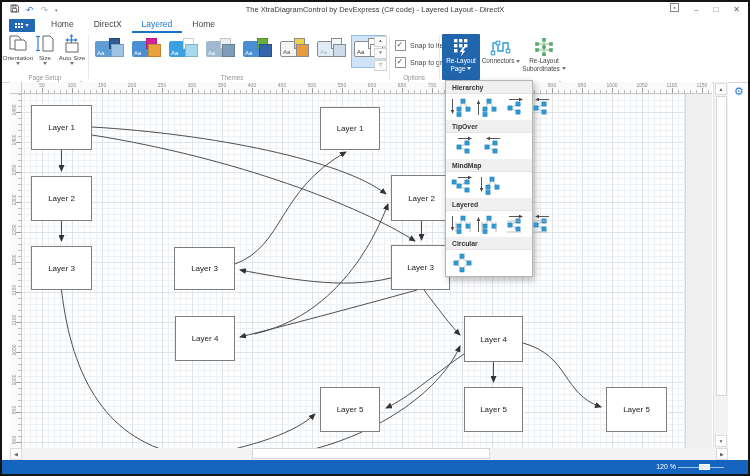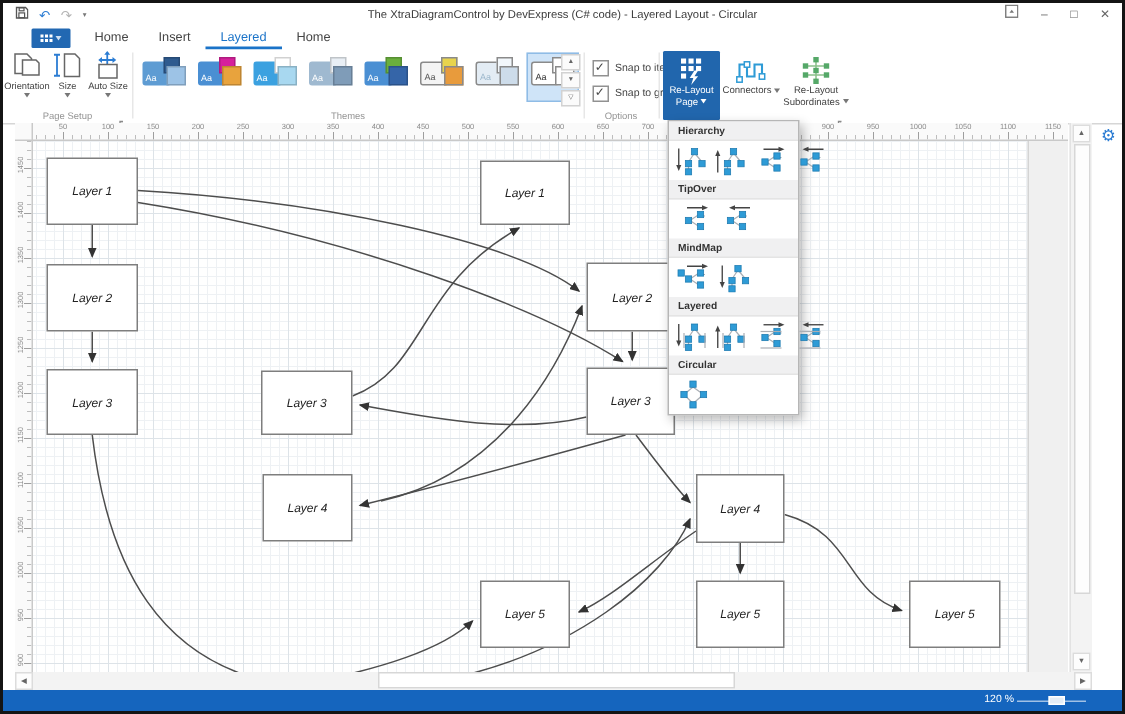--- a/index.html
+++ b/index.html
@@ -11,21 +11,21 @@
   .qat{position:absolute;left:8px;top:2px;display:flex;gap:7px;align-items:center;height:11px;}
   .qat .g{font-size:9px;line-height:10px;color:#555;}
   .qat .undo{color:#2b7cd3;}
   .qat .redo{color:#b3b3b3;}
   .qat .drop{font-size:5px;color:#777;}
   .wtitle{position:absolute;left:120px;right:120px;top:0;height:15px;line-height:15px;text-align:center;font-size:7.5px;color:#3a3a3a;white-space:nowrap;overflow:hidden;}
   .capbtns{position:absolute;right:8px;top:1px;display:flex;gap:15px;align-items:center;height:13px;color:#666;}
   .capbtns span{font-size:8px;line-height:12px;}
 
   
-  .tabrow{position:absolute;left:0;top:15px;right:0;height:16px;background:#fff;display:flex;align-items:stretch;padding-left:12px;}
+  .tabrow{position:absolute;left:0;top:15px;right:0;height:16px;background:#fff;display:flex;align-items:stretch;}
   .appbtn{margin:2px 0 1px 7px;width:26px;background:#2268b2;border-radius:1px;display:flex;align-items:center;justify-content:center;gap:2px;}
   .appbtn .grid{display:grid;grid-template-columns:repeat(3,2px);grid-gap:1px;}
   .appbtn .grid i{width:2px;height:2px;background:#fff;display:block;}
   .appbtn .ac{width:0;height:0;border-left:2.5px solid transparent;border-right:2.5px solid transparent;border-top:3px solid #cfe0f2;}
   #tabs{display:flex;margin-left:6px;}
   .tab{padding:0 10px;font-size:8.5px;color:#444;display:flex;align-items:center;border-bottom:2px solid transparent;}
   .tab.active{color:#1a73c8;border-bottom:2px solid #1a73c8;}
 
   
   .ribbon{position:absolute;left:0;top:31px;right:0;height:49px;background:#fff;border-bottom:1px solid #d6d6d6;}
@@ -75,21 +75,21 @@
   .canvas{position:absolute;left:20px;top:92px;width:690px;height:354px;overflow:hidden;z-index:1;
     background-color:#fff;
     background-image:
       repeating-linear-gradient(to right,#dde3e8 0 1px,transparent 1px 30px),
       repeating-linear-gradient(to bottom,#dde3e8 0 1px,transparent 1px 30px),
       repeating-linear-gradient(to right,#eef1f4 0 1px,transparent 1px 6px),
       repeating-linear-gradient(to bottom,#eef1f4 0 1px,transparent 1px 6px);
     background-position:20px 0,0 18px,2px 0,0 0;}
   .pagemask{position:absolute;left:663px;top:0;width:27px;height:354px;background:#f0f0f0;border-left:1px solid #d4d4d4;box-sizing:border-box;}
   #edges{position:absolute;left:0;top:0;}
-  .node{position:absolute;background:#fff;border:1px solid #7e7e7e;display:flex;align-items:center;justify-content:center;font-size:8px;color:#222;box-sizing:border-box;z-index:2;font-style:italic;}
+  .node{position:absolute;background:#fff;border:1px solid #7e7e7e;display:flex;align-items:center;justify-content:center;font-size:8px;color:#222;box-sizing:border-box;z-index:2;}
 
   
   .vscroll{position:absolute;left:711px;top:80px;width:15px;height:366px;background:#f3f3f3;border-left:1px solid #e2e2e2;box-sizing:border-box;z-index:3;}
   .vscroll .arr{position:absolute;left:1px;width:12px;height:12px;background:#fdfdfd;border:1px solid #dcdcdc;font-size:5px;color:#666;text-align:center;line-height:11px;box-sizing:border-box;}
   .vscroll .thumb{position:absolute;left:2px;top:14px;width:11px;height:300px;background:#fdfdfd;border:1px solid #d7d7d7;box-sizing:border-box;}
   .hscroll{position:absolute;left:8px;top:446px;width:718px;height:12px;background:#f3f3f3;z-index:3;}
   .hscroll .arr{position:absolute;top:0;width:12px;height:12px;background:#fdfdfd;border:1px solid #dcdcdc;font-size:5px;color:#666;text-align:center;line-height:11px;box-sizing:border-box;}
   .hscroll .thumb{position:absolute;left:242px;top:0px;width:238px;height:11px;background:#fff;border:1px solid #d7d7d7;box-sizing:border-box;}
   .gearwrap{position:absolute;left:729px;top:82px;width:16px;height:16px;z-index:3;font-size:11px;color:#2b7cd3;line-height:14px;text-align:center;}
 
@@ -108,21 +108,21 @@
     <div class="qat">
       <span class="g"><svg width="9" height="9" viewBox="0 0 9 9">
             <path d="M1,1 h6 l1.5,1.5 V8 H1 z" fill="none" stroke="#555" stroke-width="0.9"></path>
             <rect x="2.6" y="4.6" width="3.8" height="3.2" fill="none" stroke="#555" stroke-width="0.8"></rect>
             <rect x="2.8" y="1.2" width="3.2" height="2" fill="none" stroke="#555" stroke-width="0.8"></rect>
           </svg></span>
       <span class="g undo">↶</span>
       <span class="g redo">↷</span>
       <span class="drop">▾</span>
     </div>
-    <div class="wtitle">The XtraDiagramControl by DevExpress (C# code) - Layered Layout - Circular</div>
+    <div class="wtitle">The XtraDiagramControl by DevExpress (C# code) - Layered Layout - DirectX</div>
     <div class="capbtns">
       <span><svg width="9" height="9" viewBox="0 0 9 9">
             <rect x="0.5" y="0.5" width="8" height="8" fill="none" stroke="#777" stroke-width="0.9"></rect>
             <path d="M3,5.5 L4.5,3.5 L6,5.5 z" fill="#777"></path>
           </svg></span>
       <span>–</span>
       <span>□</span>
       <span>✕</span>
     </div>
   </div>
@@ -134,21 +134,21 @@
           <i></i>
           <i></i>
           <i></i>
           <i></i>
           <i></i>
         </span>
       <span class="ac"></span>
     </div>
     <div id="tabs">
         <div class="tab">Home</div>
-        <div class="tab">Insert</div>
+        <div class="tab">DirectX</div>
         <div class="tab active">Layered</div>
         <div class="tab">Home</div>
       </div>
   </div>
 
   <div class="ribbon">
 
     <div class="smallbtn" style="left:3px;">
       <svg width="20" height="19" viewBox="0 0 20 19">
           <path d="M2,2 h8 l3,3 v10 h-11 z" fill="#fff" stroke="#666" stroke-width="1"></path>

